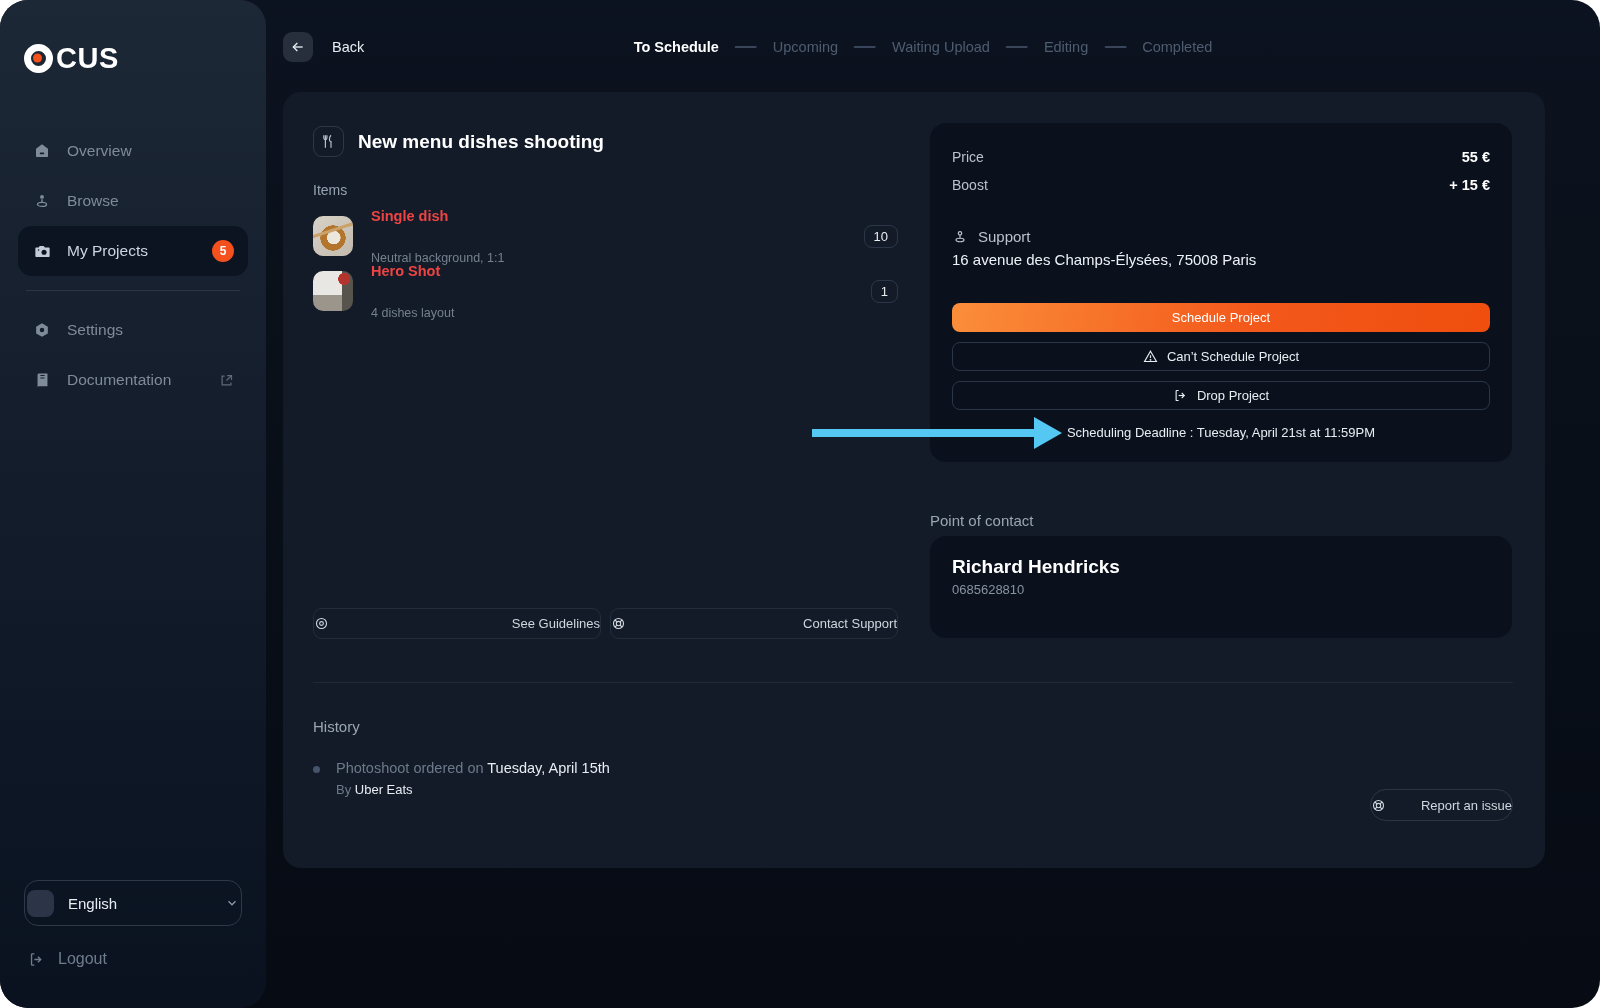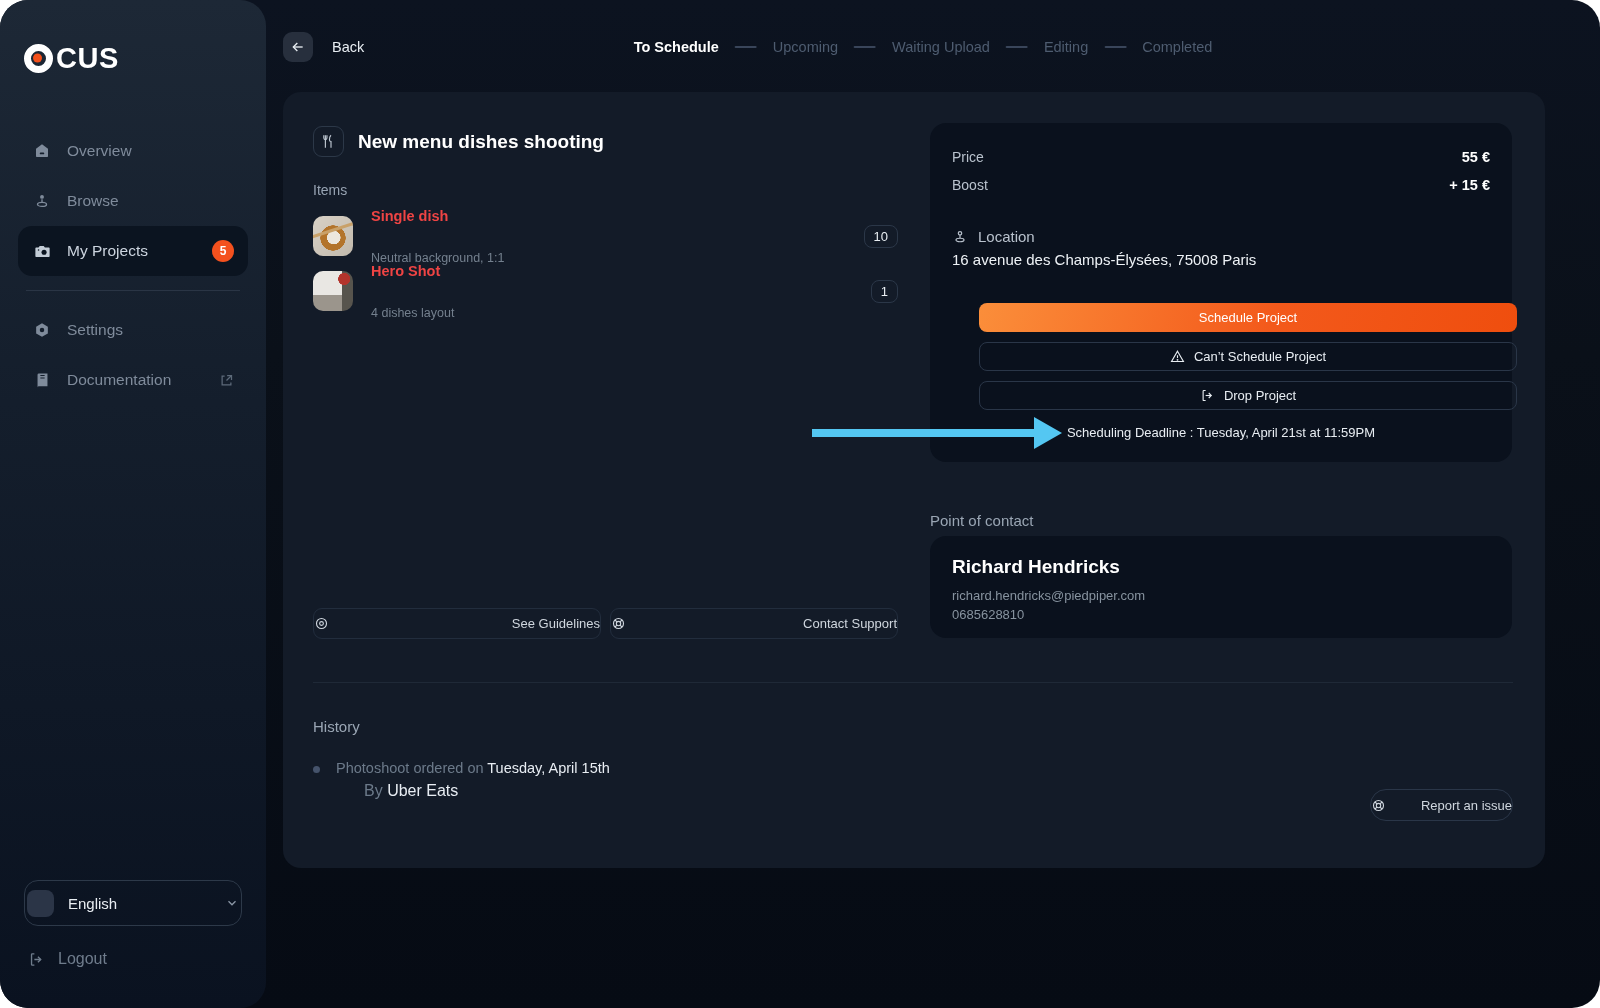--- a/index.html
+++ b/index.html
@@ -88,36 +88,36 @@
   .btn-guidelines{left:30px; top:516px; width:288px;}
   .btn-support{left:327px; top:516px; width:288px;}
 
   .card-divider{position:absolute; left:30px; top:590px; width:1200px; height:1px; background:#1f2937;}
   .history-label{position:absolute; left:30px; top:626px; font-size:15px; color:#9aa6b4;}
   .history-entry{position:absolute; left:30px; top:668px; display:flex; gap:16px;}
   .history-dot{width:7px; height:7px; border-radius:50%; background:#45536b; margin-top:6px; flex:none;}
   .history-lines{display:flex; flex-direction:column; gap:6px;}
   .history-line1{font-size:14.5px; color:#6c7a8a;}
   .history-line1 .strong{color:#e8edf3;}
-  .history-line2{font-size:16px; color:#6c7a8a;margin-left:28px;}
+  .history-line2{font-size:13px; color:#6c7a8a;}
   .history-line2 .strong{color:#e8edf3;}
   .btn-report{left:1087px; top:697px; width:143px; height:32px; border-radius:16px; border:1px solid #2a3648;}
 
   
   .panel{position:absolute; background:#0a111d; border-radius:16px;}
   .summary-panel{left:647px; top:31px; width:582px; height:339px; padding:0 22px;}
   .kv-row{position:absolute; left:22px; right:22px; display:flex; justify-content:space-between; align-items:center;}
   .kv-price{top:26px;} .kv-boost{top:54px;}
   .kv-label{font-size:14px; color:#b9c2cd;}
   .kv-value{font-size:14.5px; font-weight:700; color:#fff;}
   .loc-row{position:absolute; left:22px; top:105px; display:flex; align-items:center; gap:10px; color:#b9c2cd;}
   .loc-label{font-size:15px;}
   .loc-address{position:absolute; left:22px; top:128px; font-size:15px; color:#eef2f6;}
   .action-btn{position:absolute; left:22px; width:538px; height:29px; border-radius:8px;
-    display:flex; align-items:center; justify-content:center; gap:9px; font-size:13px; cursor:pointer;margin-left:27px;}
+    display:flex; align-items:center; justify-content:center; gap:9px; font-size:13px; cursor:pointer;}
   .btn-schedule{top:180px; background:linear-gradient(105deg,#fb8e3a 0%,#f3591b 55%,#ef4e0e 100%); color:#fff;}
   .btn-cant{top:219px; border:1px solid #2a3648; color:#e8edf2;}
   .btn-drop{top:258px; border:1px solid #2a3648; color:#e8edf2;}
   .deadline{position:absolute; left:0; right:0; top:302px; text-align:center; font-size:13px; color:#e8edf2;}
 
   .contact-label{position:absolute; left:647px; top:420px; font-size:15px; color:#9aa6b4;}
   .contact-panel{left:647px; top:444px; width:582px; height:102px; padding:20px 22px;}
   .contact-name{font-size:19px; font-weight:700; color:#fff;}
   .contact-email{margin-top:10px; font-size:13px; color:#87939f;}
   .contact-phone{margin-top:4px; font-size:13px; color:#87939f;}
@@ -340,21 +340,21 @@
         <span class="kv-value">+ 15 €</span>
       </div>
       <div class="loc-row">
         <span>
           <svg width="16" height="16" viewBox="0 0 24 24" fill="none" stroke="currentColor" stroke-width="1.8">
               <circle cx="12" cy="6.5" r="2.6"></circle>
               <path d="M12 9.5v4"></path>
               <ellipse cx="12" cy="16.5" rx="6" ry="2.6"></ellipse>
             </svg>
         </span>
-        <span class="loc-label">Location</span>
+        <span class="loc-label">Support</span>
       </div>
       <div class="loc-address">16 avenue des Champs-Élysées, 75008 Paris</div>
 
       <div class="action-btn btn-schedule">
         <span>Schedule Project</span>
       </div>
       <div class="action-btn btn-cant">
         <span>
           <svg width="15" height="15" viewBox="0 0 24 24" fill="none" stroke="currentColor" stroke-width="1.8">
               <path d="M12 3.5L21.5 20h-19L12 3.5z"></path>
@@ -373,21 +373,20 @@
             </svg>
         </span>
         <span>Drop Project</span>
       </div>
       <div class="deadline">Scheduling Deadline : Tuesday, April 21st at 11:59PM</div>
     </div>
 
     <div class="contact-label">Point of contact</div>
     <div class="panel contact-panel">
       <div class="contact-name">Richard Hendricks</div>
-      <div class="contact-email">richard.hendricks@piedpiper.com</div>
       <div class="contact-phone">0685628810</div>
     </div>
 
     <div class="arrow">
       <div class="arrow-line"></div>
       <div class="arrow-head"></div>
     </div>
 
   </section>
 </div>

